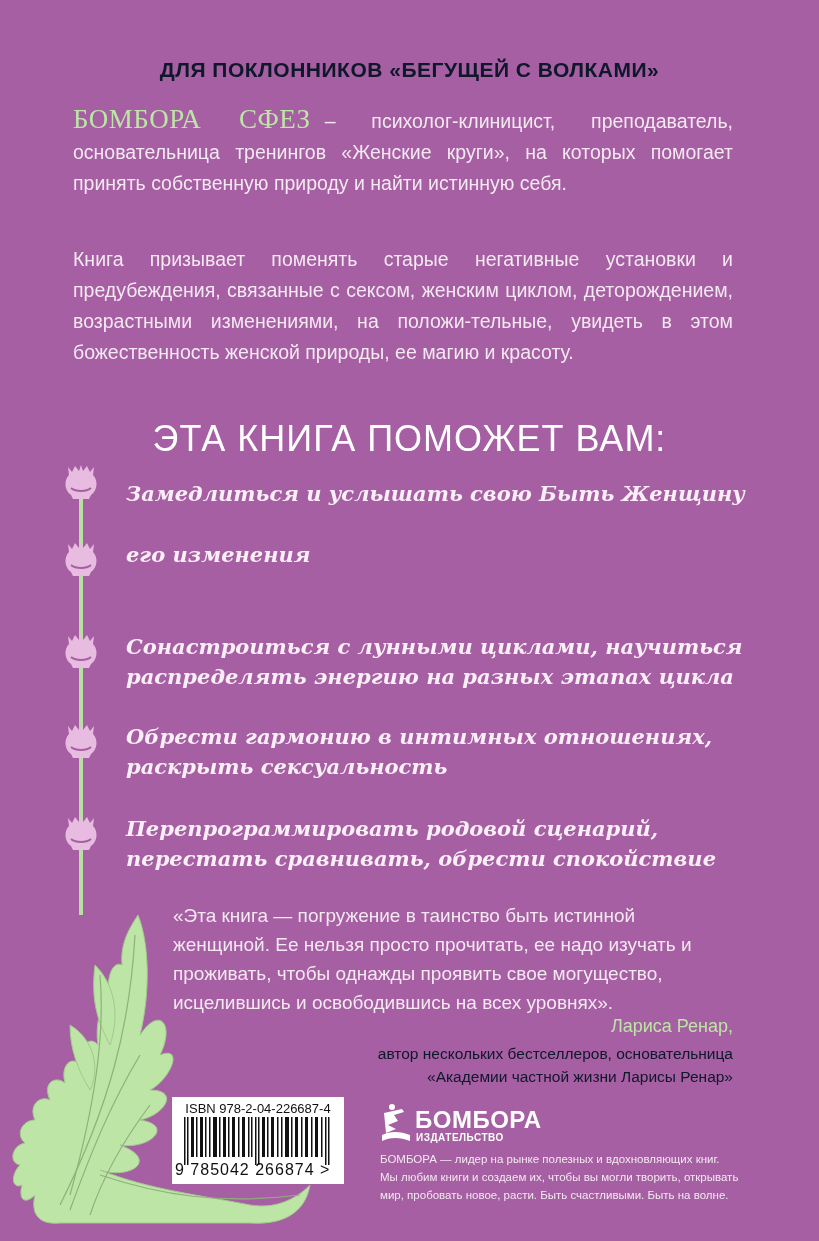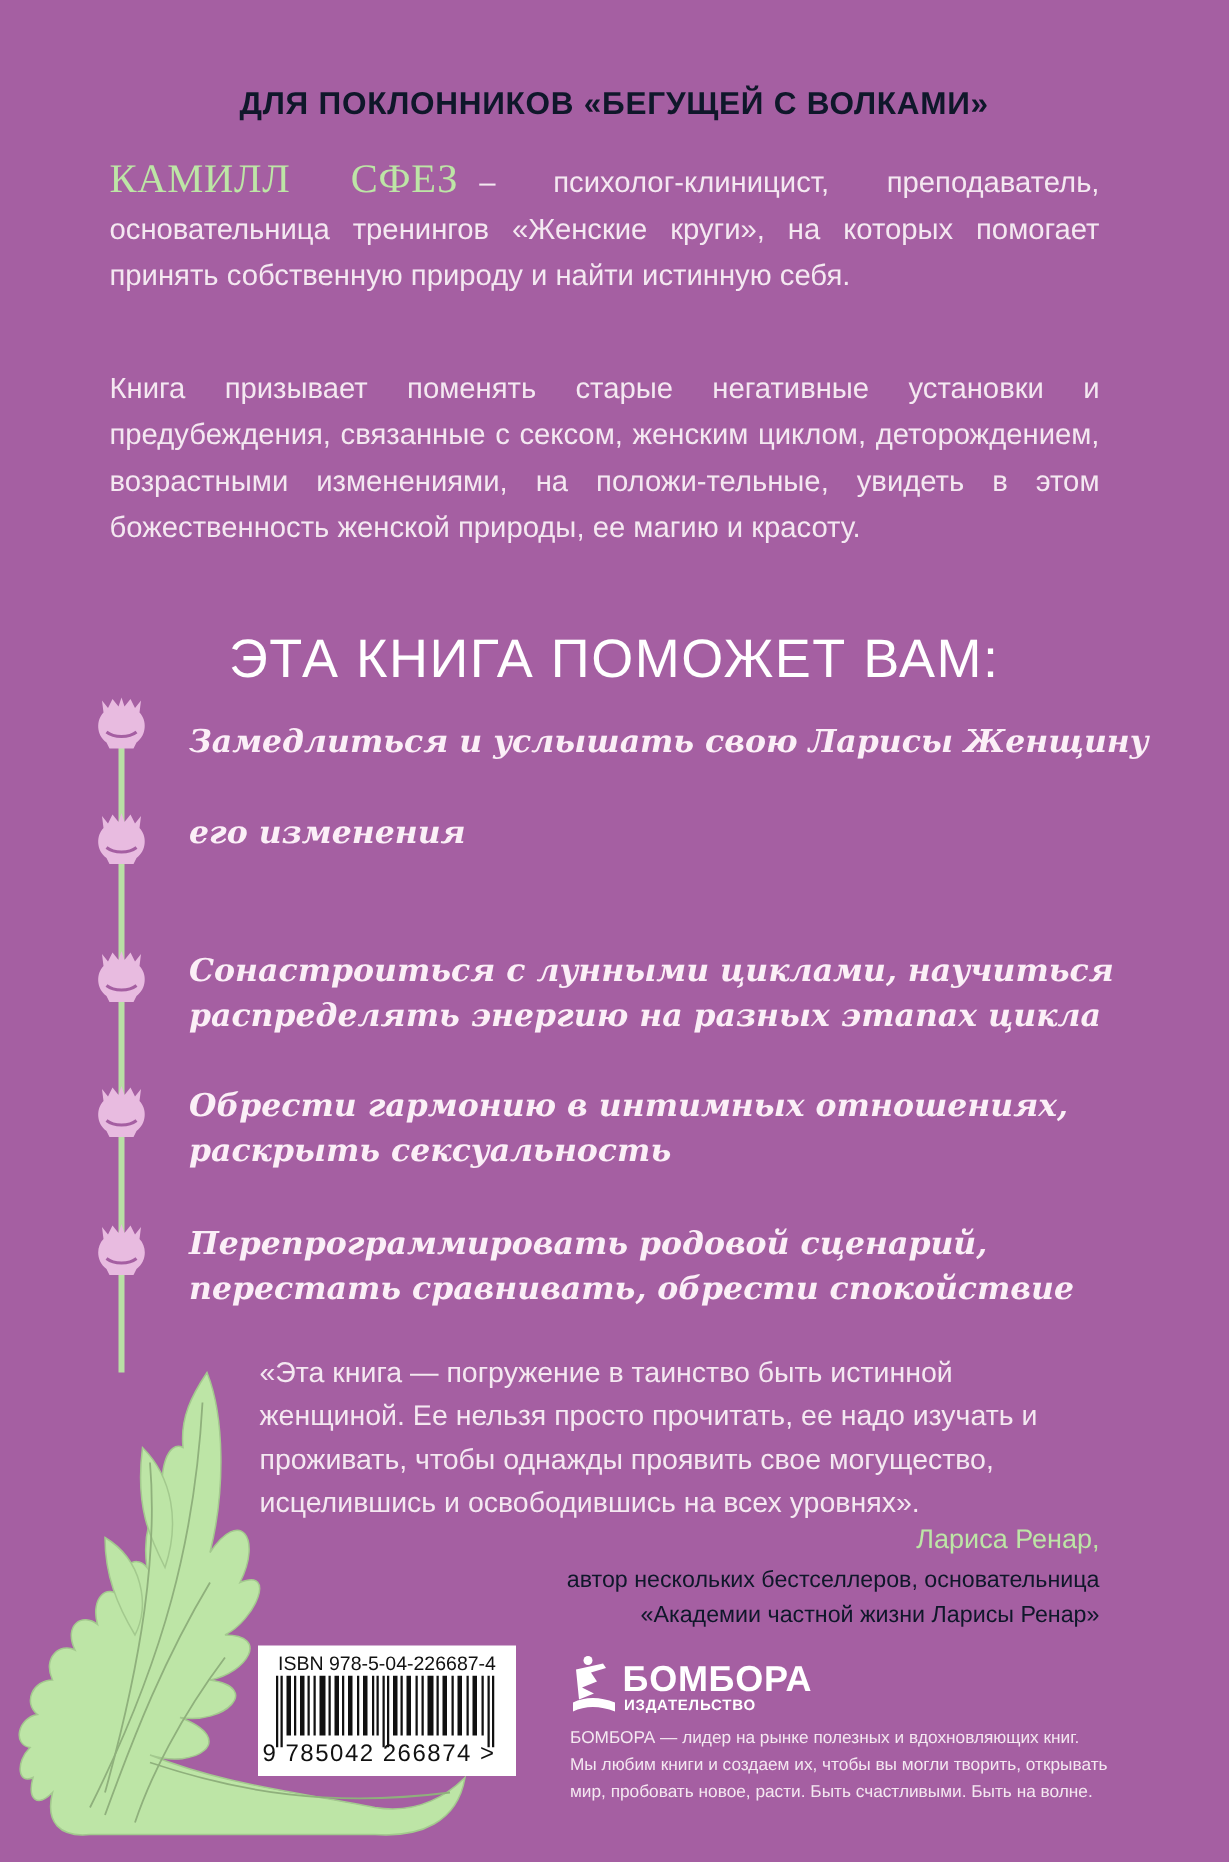--- a/index.html
+++ b/index.html
@@ -85,21 +85,21 @@
     font-family: "Liberation Sans", sans-serif; font-size: 11.5px; line-height: 18px; color: #f4e8f1;
   }
   .ornament { left: 0; top: 905px; width: 320px; height: 336px; }
 </style>
 </head>
 <body>
 
 <div class="abs top-tag">ДЛЯ ПОКЛОННИКОВ «БЕГУЩЕЙ С ВОЛКАМИ»</div>
 
 <div class="abs bio">
-  <span class="author-name">КАМИЛЛ СФЕЗ</span><span>– психолог-клиницист, преподаватель, основательница тренингов «Женские круги», на которых помогает принять собственную природу и найти истинную себя.</span>
+  <span class="author-name">БОМБОРА СФЕЗ</span><span>– психолог-клиницист, преподаватель, основательница тренингов «Женские круги», на которых помогает принять собственную природу и найти истинную себя.</span>
 </div>
 
 <div class="abs desc">Книга призывает поменять старые негативные установки и предубеждения, связанные с сексом, женским циклом, деторождением, возрастными изменениями, на положи-тельные, увидеть в этом божественность женской природы, ее магию и красоту.</div>
 
 <div class="abs benefits-title">ЭТА КНИГА ПОМОЖЕТ ВАМ:</div>
 
 <div class="abs stem"></div>
 
 <svg class="abs poppy" style="top:463px" viewBox="0 0 38 42">
   <path d="M6 4 L10 9 L13 3 L17 8 L19 2 L21 8 L25 3 L28 9 L32 4 L31 12 C36 17 36 27 29 32 L27 36 L11 36 L9 32 C2 27 2 17 7 12 Z" fill="#e8bbe0"></path>
@@ -116,21 +116,21 @@
 <svg class="abs poppy" style="top:722px" viewBox="0 0 38 42">
   <path d="M6 4 L10 9 L13 3 L17 8 L19 2 L21 8 L25 3 L28 9 L32 4 L31 12 C36 17 36 27 29 32 L27 36 L11 36 L9 32 C2 27 2 17 7 12 Z" fill="#e8bbe0"></path>
   <path d="M9 25 C14 29 24 29 29 25" stroke="#a55fa2" stroke-width="2" fill="none"></path>
 </svg>
 <svg class="abs poppy" style="top:814px" viewBox="0 0 38 42">
   <path d="M6 4 L10 9 L13 3 L17 8 L19 2 L21 8 L25 3 L28 9 L32 4 L31 12 C36 17 36 27 29 32 L27 36 L11 36 L9 32 C2 27 2 17 7 12 Z" fill="#e8bbe0"></path>
   <path d="M9 25 C14 29 24 29 29 25" stroke="#a55fa2" stroke-width="2" fill="none"></path>
 </svg>
 
 <div class="abs benefit" style="top:479px">
-  <div>Замедлиться и услышать свою Ларисы Женщину</div>
+  <div>Замедлиться и услышать свою Быть Женщину</div>
 </div>
 <div class="abs benefit" style="top:540px">
   <div>его изменения</div>
 </div>
 <div class="abs benefit" style="top:632px">
   <div>Сонастроиться с лунными циклами, научиться</div>
   <div>распределять энергию на разных этапах цикла</div>
 </div>
 <div class="abs benefit" style="top:722px">
   <div>Обрести гармонию в интимных отношениях,</div>
@@ -157,21 +157,21 @@
 </svg>
 
 <div class="abs quote">«Эта книга — погружение в таинство быть истинной женщиной. Ее нельзя просто прочитать, ее надо изучать и проживать, чтобы однажды проявить свое могущество, исцелившись и освободившись на всех уровнях».</div>
 <div class="abs quote-author">Лариса Ренар,</div>
 <div class="abs quote-role">
   <div>автор нескольких бестселлеров, основательница</div>
   <div>«Академии частной жизни Ларисы Ренар»</div>
 </div>
 
 <div class="abs barcode-box">
-  <div class="abs isbn-text">ISBN 978-5-04-226687-4</div>
+  <div class="abs isbn-text">ISBN 978-2-04-226687-4</div>
   <svg class="abs bars" viewBox="0 0 150 48" preserveAspectRatio="none">
     <g fill="#111">
       <rect x="0" y="0" width="1.5" height="48"></rect>
         <rect x="3" y="0" width="1.5" height="48"></rect>
       <rect x="7" y="0" width="3" height="40"></rect>
         <rect x="12" y="0" width="1.5" height="40"></rect>
       <rect x="16" y="0" width="3" height="40"></rect>
         <rect x="21" y="0" width="1.5" height="40"></rect>
       <rect x="25" y="0" width="1.5" height="40"></rect>
         <rect x="29" y="0" width="4" height="40"></rect>

